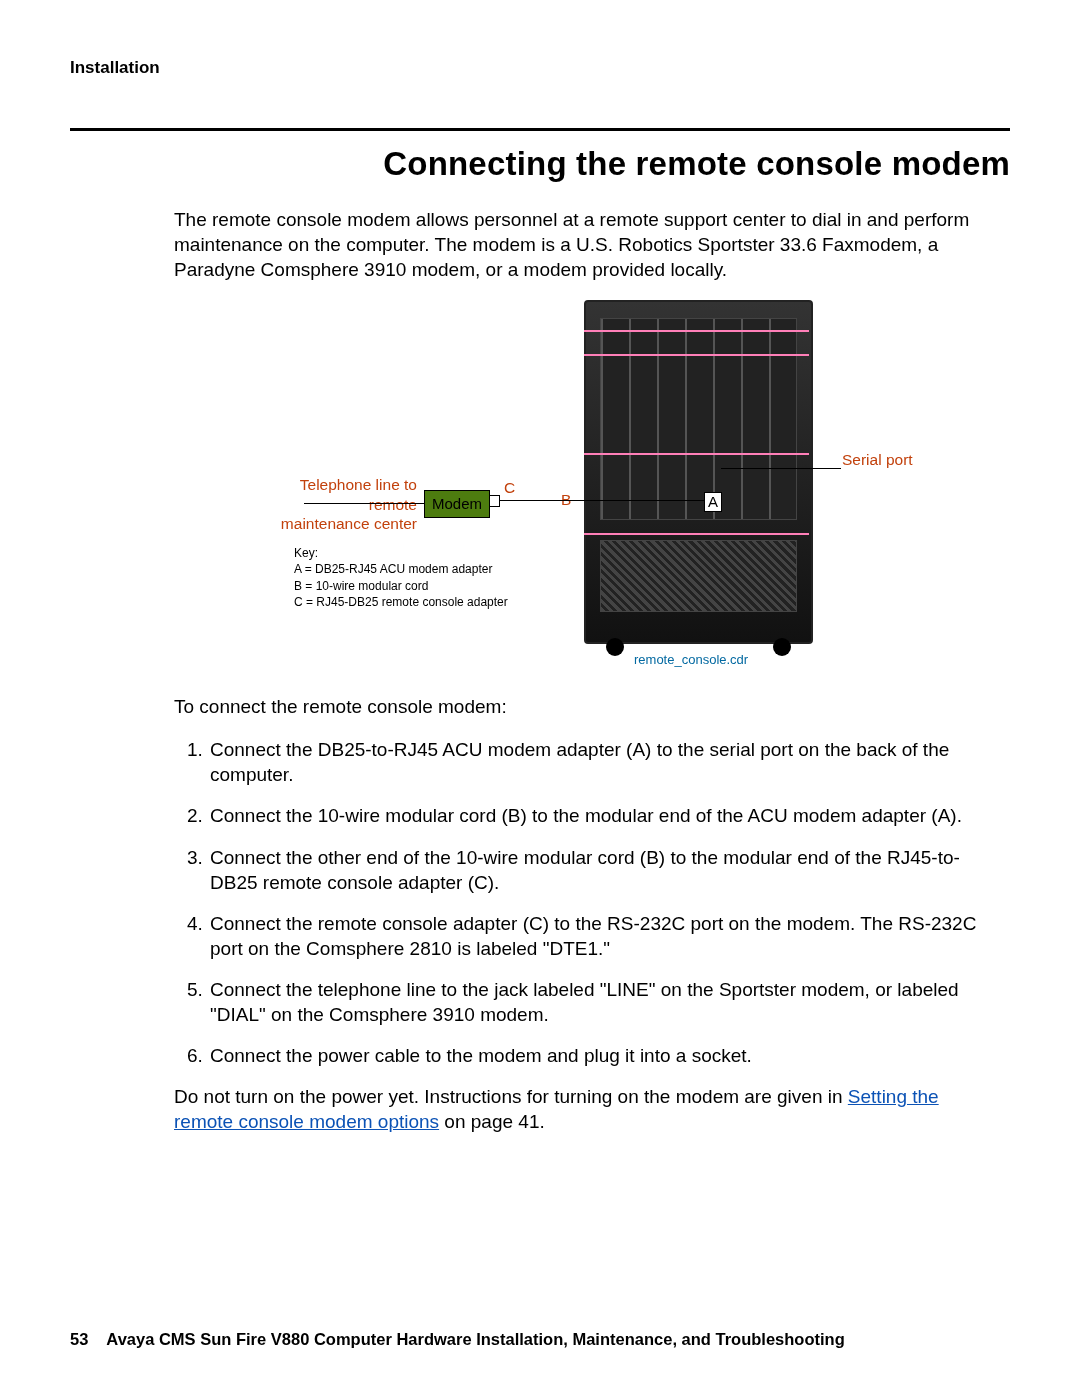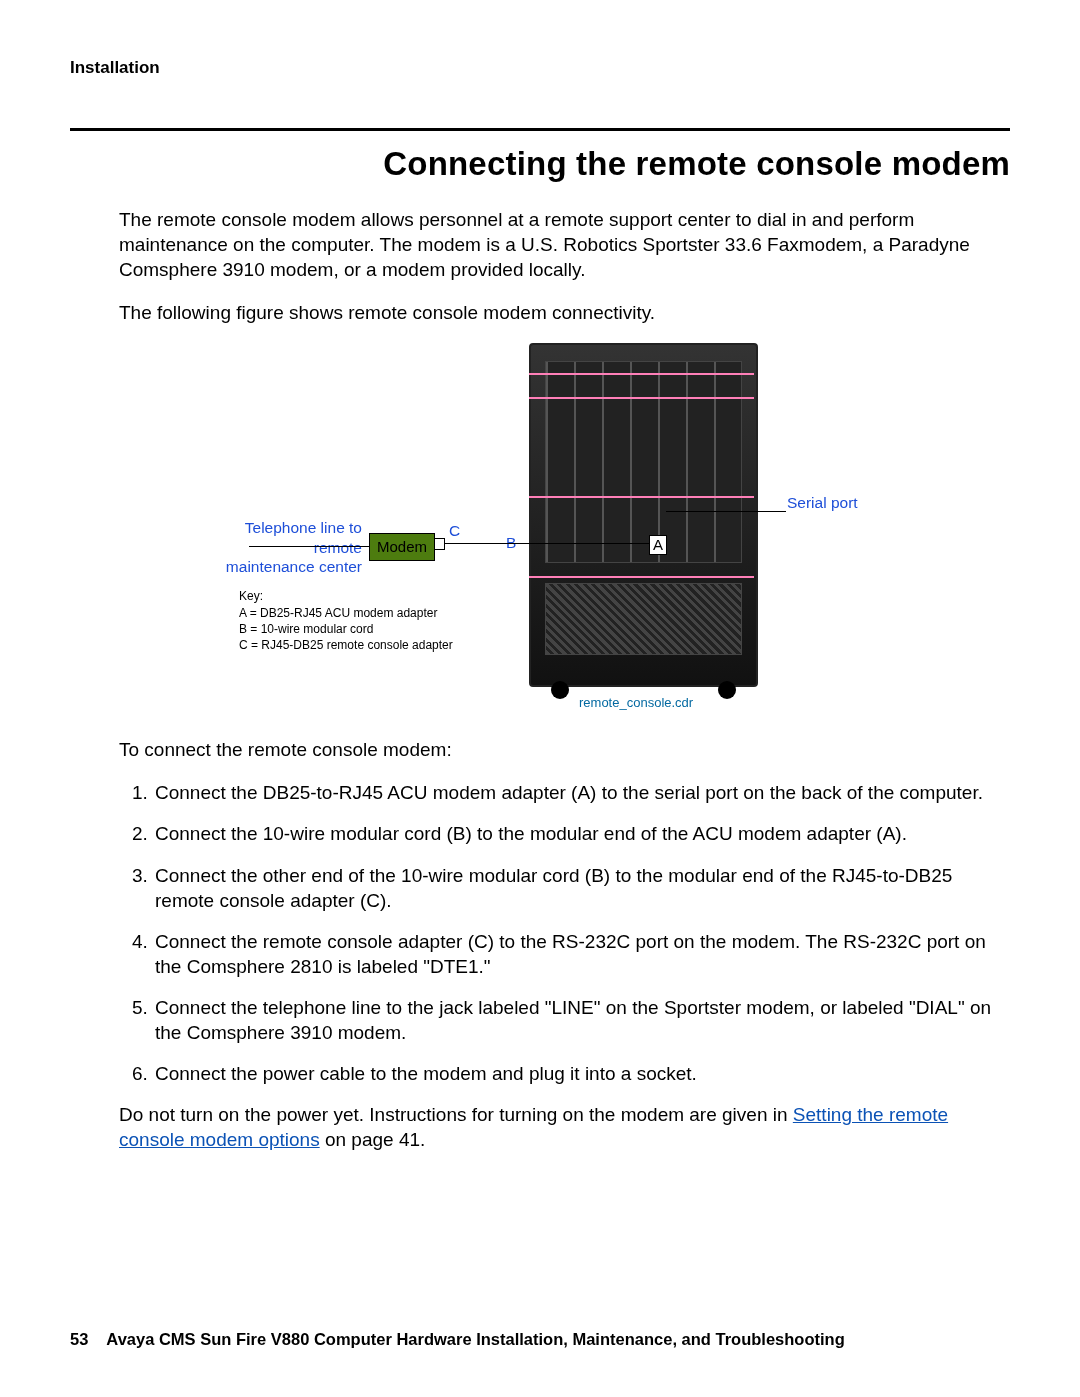--- a/index.html
+++ b/index.html
@@ -1,54 +1,53 @@
 <!DOCTYPE html>
 <html><head>
 <meta charset="utf-8">
 <style>
   html,body{margin:0;padding:0;background:#fff;font-family:Arial,Helvetica,sans-serif;color:#000;}
   .page{width:1080px;min-height:1397px;margin:0 auto;position:relative;box-sizing:border-box;padding:58px 70px 0 70px;}
   .running-head{font-weight:bold;font-size:17px;margin-bottom:50px;}
   hr.sep{border:none;border-top:3px solid #000;margin:0 0 14px 0;}
   h1{font-size:33px;font-weight:bold;margin:0 0 24px 0;letter-spacing:0.2px;text-align:right;}
-  .body-indent{margin-left:49px;margin-right:10px;}
+  .body-indent{margin-left:104px;margin-right:10px;}
   p{font-size:19px;line-height:1.32;margin:0 0 18px 0;}
   ol.steps{font-size:19px;line-height:1.32;padding-left:34px;margin:0 0 16px 0;}
   ol.steps li{margin-bottom:16px;padding-left:2px;}
   a.link{color:#0b52b5;text-decoration:underline;}
   .footer{position:absolute;bottom:48px;left:70px;right:70px;font-size:16.5px;font-weight:bold;}
   .footer .pg{display:inline-block;margin-right:14px;}
 
   
   .figure{position:relative;height:370px;margin:0 0 24px 0;}
   .server{position:absolute;left:410px;top:0;width:225px;height:340px;background:linear-gradient(#333,#111);border:2px solid #222;border-radius:4px;}
   .server:before{content:"";position:absolute;left:14px;top:16px;right:14px;height:200px;background:repeating-linear-gradient(to right,#555 0 2px,#222 2px 28px);border:1px solid #444;}
   .server:after{content:"";position:absolute;left:14px;bottom:30px;right:14px;height:70px;background:repeating-linear-gradient(45deg,#444 0 3px,#222 3px 6px);border:1px solid #444;}
   .caster{position:absolute;bottom:-14px;width:18px;height:18px;background:#000;border-radius:50%;}
   .caster.l{left:20px;} .caster.r{right:20px;}
-  .fig-label{position:absolute;font-size:15.5px;color:#1d4ed8;line-height:1.25;}
+  .fig-label{position:absolute;font-size:15.5px;color:#c2410c;line-height:1.25;}
   .ptag{position:absolute;font-size:15px;color:#000;width:16px;height:18px;background:#fff;border:1px solid #000;text-align:center;line-height:18px;}
   .modem-box{position:absolute;left:250px;top:190px;width:64px;height:26px;border:1px solid #000;font-size:15px;text-align:center;line-height:26px;background:#4d7c0f;}
   .pink{position:absolute;height:2px;background:#ff7fb8;}
   .key{position:absolute;left:120px;top:245px;font-size:12px;line-height:1.35;}
   .figfile{position:absolute;font-size:13px;color:#0369a1;}
 </style>
 </head>
 <body>
 
 <div class="page">
 
   <div class="running-head">Installation</div>
 
   <hr class="sep">
   <h1>Connecting the remote console modem</h1>
 
   <div class="body-indent">
     <p>The remote console modem allows personnel at a remote support center to dial in and perform maintenance on the computer. The modem is a U.S. Robotics Sportster 33.6 Faxmodem, a Paradyne Comsphere 3910 modem, or a modem provided locally.</p>
-    <p>The following figure shows remote console modem connectivity.</p>
 
     <div class="figure">
 
       <div class="server">
         <div class="caster l"></div>
         <div class="caster r"></div>
       </div>
 
       <div class="pink" style="left:410px;top:30px;width:225px;"></div>
       <div class="pink" style="left:410px;top:54px;width:225px;"></div>

